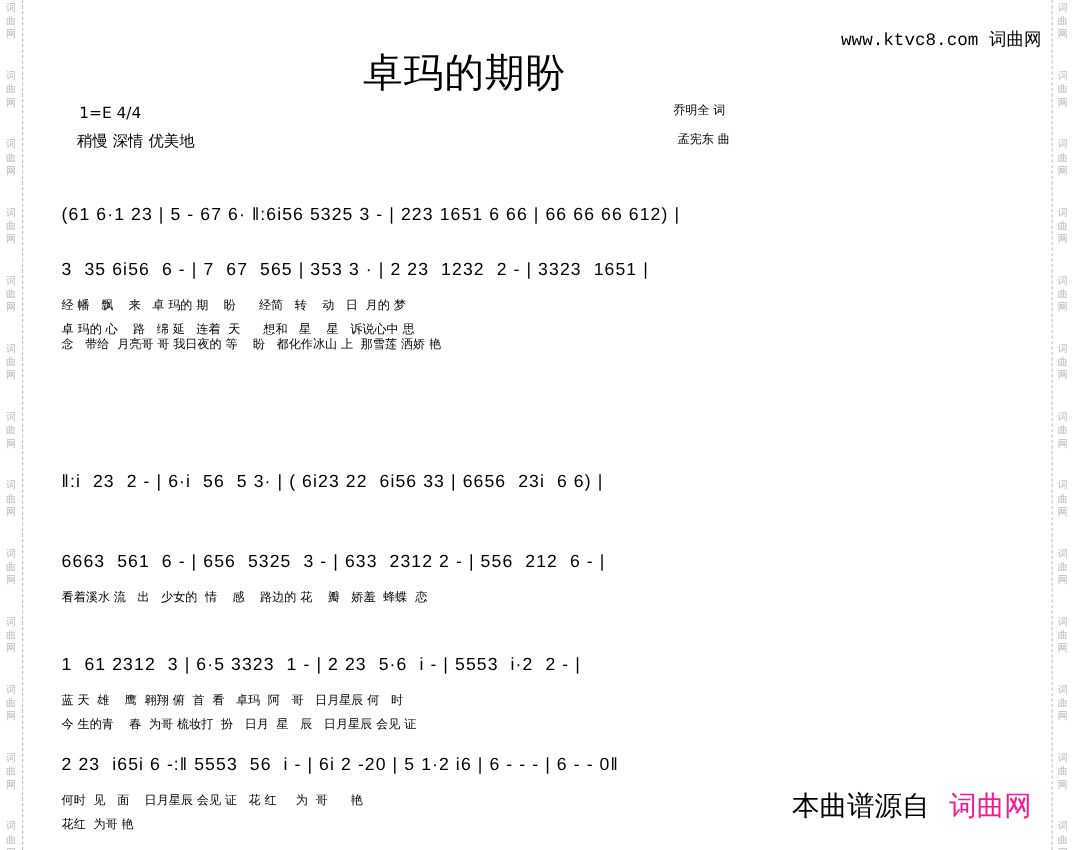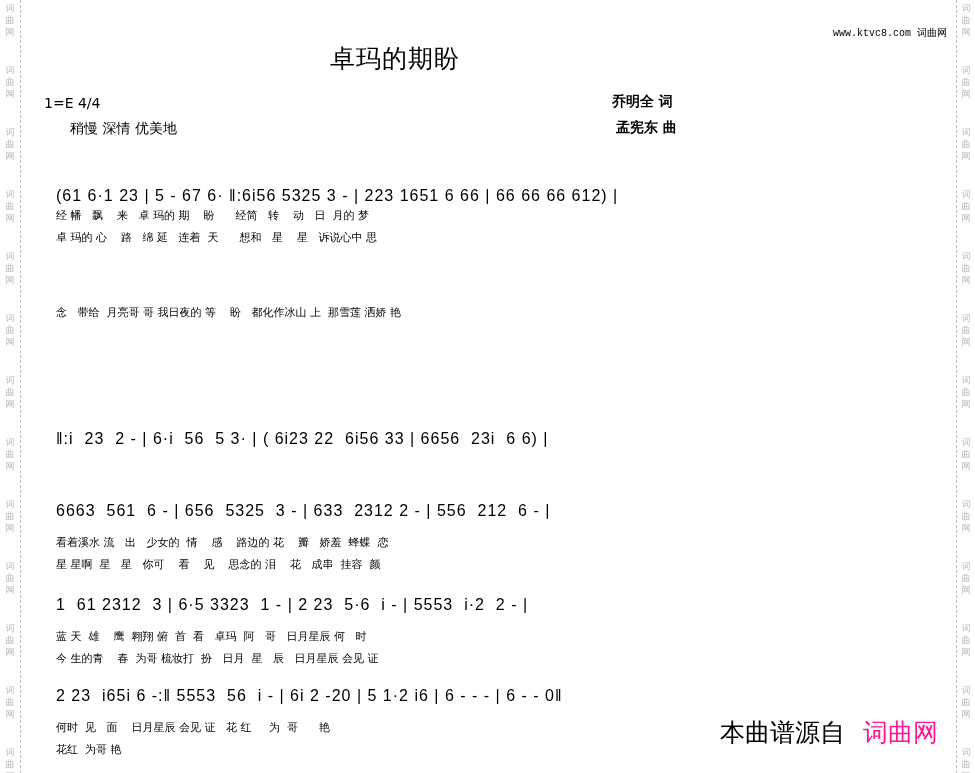--- a/index.html
+++ b/index.html
@@ -9,31 +9,31 @@
     font-family: "DejaVu Sans", sans-serif;
   }
   .side {
     position: absolute; top: 0; bottom: 0; width: 20px;
     font-size: 9px; color: #b9b9b9; line-height: 12px; text-align: center;
   }
   .side.left { left: 0; border-right: 1px dashed #bdbdbd; }
   .side.right { right: 0; width: 18px; border-left: 1px dashed #bdbdbd; }
   .side .wm { height: 60px; padding-top: 2px; }
   .site {
-    position: absolute; right: 28px; top: 26px; font-size: 10px;
+    position: absolute; right: 28px; top: 26px; font-size: 16px;
     font-family: "Liberation Mono", monospace;
   }
   .site .cn { font-family: "DejaVu Sans", sans-serif; }
   .title {
-    position: absolute; left: 330px; top: 42px; font-size: 25px;
+    position: absolute; left: 330px; top: 42px; font-size: 36px;
     font-family: Liberation Mono, monospace; letter-spacing: 1px;
   }
-  .key { position: absolute; left: 44px; top: 95px; font-size: 14px; text-align: right; }
+  .key { position: absolute; left: 72px; top: 95px; font-size: 14px; text-align: right; }
   .tempo { position: absolute; left: 70px; top: 120px; font-size: 14px; }
-  .credit { position: absolute; left: 612px; font-size: 14px; font-family: "DejaVu Serif", serif; font-weight: bold; }
+  .credit { position: absolute; left: 612px; font-size: 11px; font-family: "DejaVu Serif", serif; }
   .credit.l { top: 93px; }
   .credit.m { top: 119px; left: 616px; }
   .row { position: absolute; left: 56px; width: 680px; }
   .notes {
     height: 30px; font-size: 16px; white-space: pre; letter-spacing: 1px;
     font-family: "Liberation Sans", sans-serif; position: relative;
     border-bottom: 0;
     margin-top: 32px;
   }
   .lyr {
@@ -192,36 +192,36 @@
 <div class="key">1=E  4/4</div>
 <div class="tempo">稍慢 深情 优美地</div>
 <div class="credit l">乔明全 词</div>
 <div class="credit m">孟宪东 曲</div>
 
 <div class="row" style="top:155px">
   <div class="notes">(61 6·1 23 | 5 - 67 6· ‖:6i56 5325 3 - | 223 1651 6 66 | 66 66 66 612) |</div>
 </div>
 
 <div class="row" style="top:205px">
+  <div class="notes">3  35 6i56  6 - | 7  67  565 | 353 3 · | 2 23  1232  2 - | 3323  1651 |</div>
   <div class="lyr">经 幡   飘    来   卓 玛的 期    盼      经简   转    动   日  月的 梦</div>
   <div class="lyr">卓 玛的 心    路   绵 延   连着  天      想和   星    星   诉说心中 思</div>
 </div>
 
 <div class="row" style="top:302px">
   <div class="lyr">念   带给  月亮哥 哥 我日夜的 等    盼   都化作冰山 上  那雪莲 洒娇 艳</div>
 </div>
 
 <div class="row" style="top:398px">
   <div class="notes">‖:i  23  2 - | 6·i  56  5 3· | ( 6i23 22  6i56 33 | 6656  23i  6 6) |</div>
 </div>
 
 <div class="row" style="top:470px">
   <div class="notes">6663  561  6 - | 656  5325  3 - | 633  2312 2 - | 556  212  6 - |</div>
   <div class="lyr">看着溪水 流   出   少女的  情    感    路边的 花    瓣   娇羞  蜂蝶  恋</div>
-  <div class="lyr">星 星啊  星   星   你可    看    见    思念的 泪    花   成串  挂容  颜</div>
 </div>
 
 <div class="row" style="top:564px">
   <div class="notes">1  61 2312  3 | 6·5 3323  1 - | 2 23  5·6  i - | 5553  i·2  2 - |</div>
   <div class="lyr">蓝 天  雄    鹰  翱翔 俯  首  看   卓玛  阿   哥   日月星辰 何   时</div>
   <div class="lyr">今 生的青    春  为哥 梳妆打  扮   日月  星   辰   日月星辰 会见 证</div>
 </div>
 
 <div class="row" style="top:655px">
   <div class="notes">2 23  i65i 6 -:‖ 5553  56  i - | 6i 2 -20 | 5 1·2 i6 | 6 - - - | 6 - - 0‖</div>

